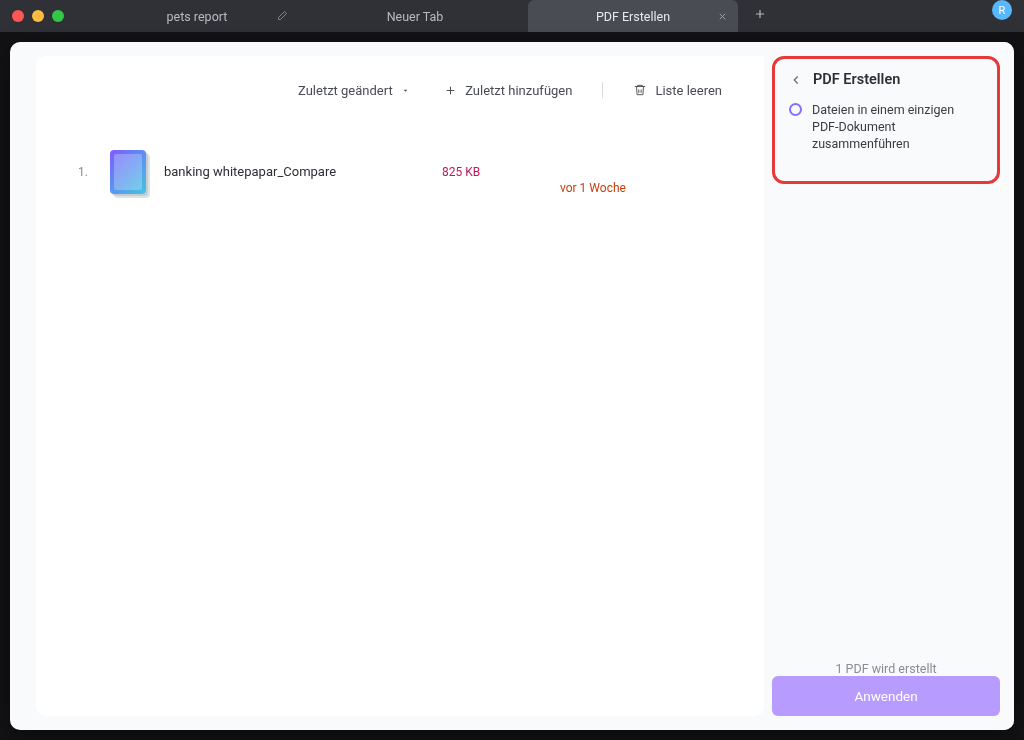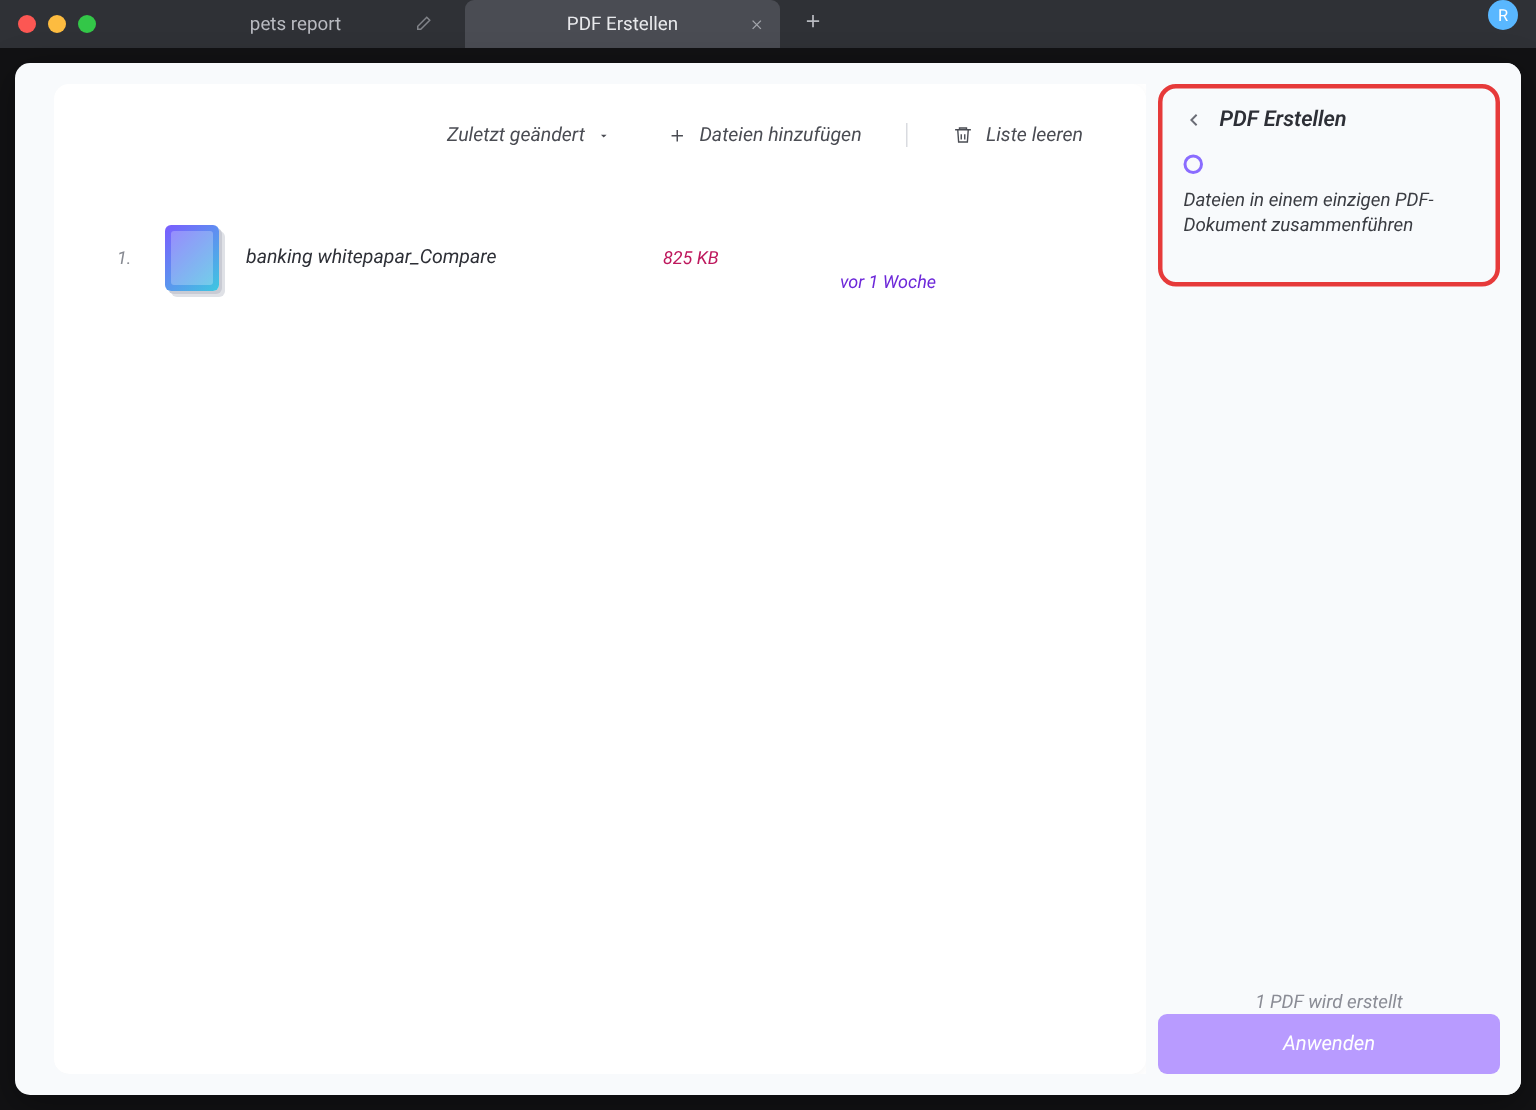--- a/index.html
+++ b/index.html
@@ -13,49 +13,49 @@
     .tl-min { background:#fdbc40;}
     .tl-max { background:#33c748;}
     .tab { height:32px; display:flex; align-items:center; justify-content:center; font-size:12.5px; color:#b8bac0; border-radius:6px 6px 0 0; padding:0 18px; position:relative; width:210px;}
     .tab.active { background:#4a4c53; color:#e8e9ec;}
     .tab .edit-icon { position:absolute; right:14px; opacity:.6;}
     .tab .close-icon { position:absolute; right:10px; opacity:.7; }
     .newtab { width:28px; height:28px; display:flex; align-items:center; justify-content:center; color:#b8bac0; font-size:18px;}
     .avatar { width:20px; height:20px; border-radius:50%; background:#59b7ff; color:#fff; font-size:11px; display:flex; align-items:center; justify-content:center; position:absolute; right:12px;}
 
     
-    .stage { position:absolute; top:32px; left:0; right:0; bottom:0; background:#121214; padding:10px;font-style:italic;}
+    .stage { position:absolute; top:32px; left:0; right:0; bottom:0; background:#121214; padding:10px;}
     .workspace { width:100%; height:100%; background:#f8fafc; border-radius:10px; box-shadow:0 6px 24px rgba(0,0,0,.35); display:flex; overflow:hidden;}
 
     
     .main { flex:1; background:#fff; border-radius:10px 0 0 10px; margin:14px 0 14px 26px; box-shadow:0 0 0 transparent; display:flex; flex-direction:column; overflow:hidden;}
     .main-inner { background:#fff; border-radius:10px; flex:1; box-shadow:0 2px 8px rgba(0,0,0,.04);}
     .toolbar { display:flex; align-items:center; gap:30px; padding:26px 42px 10px 42px; font-size:13px; color:#4a4c53; justify-content:flex-end;}
     .toolbar .sort { margin-right:auto; margin-left:220px; display:flex; align-items:center; gap:6px;}
     .toolbar .btn { display:flex; align-items:center; gap:8px; cursor:pointer;}
     .divider-v { width:1px; height:16px; background:#d9dbe0;}
 
     .file-list { padding:40px 42px;}
     .file-row { display:flex; align-items:center; gap:18px; font-size:12.5px; color:#3a3c42;}
     .file-row .idx { width:14px; color:#878a92; font-size:12px;}
     .thumb { width:36px; height:44px; border-radius:4px; background:linear-gradient(135deg,#7b5cff,#3ec8e0); box-shadow:2px 2px 0 #c9cbd4, 4px 4px 0 #dfe1e6; position:relative; overflow:hidden;}
     .thumb::after{content:""; position:absolute; inset:4px; background:rgba(255,255,255,.25); border-radius:2px;}
     .file-meta { display:flex; flex-direction:column; gap:4px; width:260px;}
     .file-name { font-size:13px; color:#2d2f36;}
     .file-pages { font-size:11.5px; color:#9a9ca4;}
     .file-size { width:100px; color:#be185d; font-size:12px; text-align:left;}
-    .file-date { color:#6d28d9; font-size:12px;margin-top:33px;}
+    .file-date { color:#c2410c; font-size:12px;margin-top:33px;}
 
     
     .sidebar { width:250px; background:#f8fafc; padding:14px 14px 14px 8px; display:flex; flex-direction:column;}
     .sidebox { border:3px solid #e63a3a; border-radius:12px; padding:12px 14px 16px 14px; background:#f8fafc;}
     .side-header { display:flex; align-items:center; gap:10px; margin-bottom:14px;}
     .side-title { font-size:14.5px; font-weight:600; color:#2d2f36;}
     .back { color:#6b6d76; }
-    .radio-row { display:flex; gap:10px; font-size:12.5px; color:#3a3c42; margin-bottom:12px; line-height:1.35;flex-direction:column;}
+    .radio-row { display:flex; gap:10px; font-size:12.5px; color:#3a3c42; margin-bottom:12px; line-height:1.35;}
     .radio { width:13px; height:13px; border-radius:50%; border:2px solid #9b8cff; flex-shrink:0; margin-top:1px; position:relative;}
     .radio.selected { border-color:#8a6cff;}
     .radio.selected::after { content:""; position:absolute; inset:2px; border-radius:50%; background:transparent;}
     .radio-row.muted { color:#b2b4bc;}
     .radio-row.muted .radio { border-color:transparent; background:transparent;}
 
     .status { margin-top:auto; text-align:center; font-size:12.5px; color:#8a8c95; }
     .apply { background:#b89bff; color:#fff; text-align:center; font-size:13.5px; padding:12px 0; border-radius:6px; cursor:pointer;}
 
     svg { display:block;}
@@ -69,20 +69,23 @@
     <span class="tl-min"></span>
     <span class="tl-max"></span>
   </div>
   <div class="tab">
     <span>pets report</span>
     <span class="edit-icon">
       <svg width="12" height="12" viewBox="0 0 24 24" fill="none" stroke="#b8bac0" stroke-width="2">
           <path d="M17 3l4 4-12 12H5v-4L17 3z"></path>
         </svg>
     </span>
+  </div>
+  <div class="tab">
+    <span>Neuer Tab</span>
   </div>
   <div class="tab active">
     <span>PDF Erstellen</span>
     <span class="close-icon">
       <svg width="11" height="11" viewBox="0 0 24 24" fill="none" stroke="#c8cad0" stroke-width="2">
           <path d="M18 6L6 18M6 6l12 12"></path>
         </svg>
     </span>
   </div>
   <div class="newtab">
@@ -104,21 +107,21 @@
           <div class="sort btn">
             <span>Zuletzt geändert</span>
             <svg width="9" height="9" viewBox="0 0 24 24" fill="#4a4c53">
                 <path d="M7 10l5 5 5-5z"></path>
               </svg>
           </div>
           <div class="btn">
             <svg width="13" height="13" viewBox="0 0 24 24" fill="none" stroke="#4a4c53" stroke-width="1.8">
                 <path d="M12 5v14M5 12h14"></path>
               </svg>
-            <span>Dateien hinzufügen</span>
+            <span>Zuletzt hinzufügen</span>
           </div>
           <div class="divider-v"></div>
           <div class="btn">
             <svg width="14" height="14" viewBox="0 0 24 24" fill="none" stroke="#4a4c53" stroke-width="1.6">
                 <path d="M3 6h18M8 6V4h8v2M6 6l1 14h10l1-14M10 11v6M14 11v6"></path>
               </svg>
             <span>Liste leeren</span>
           </div>
         </div>
 

